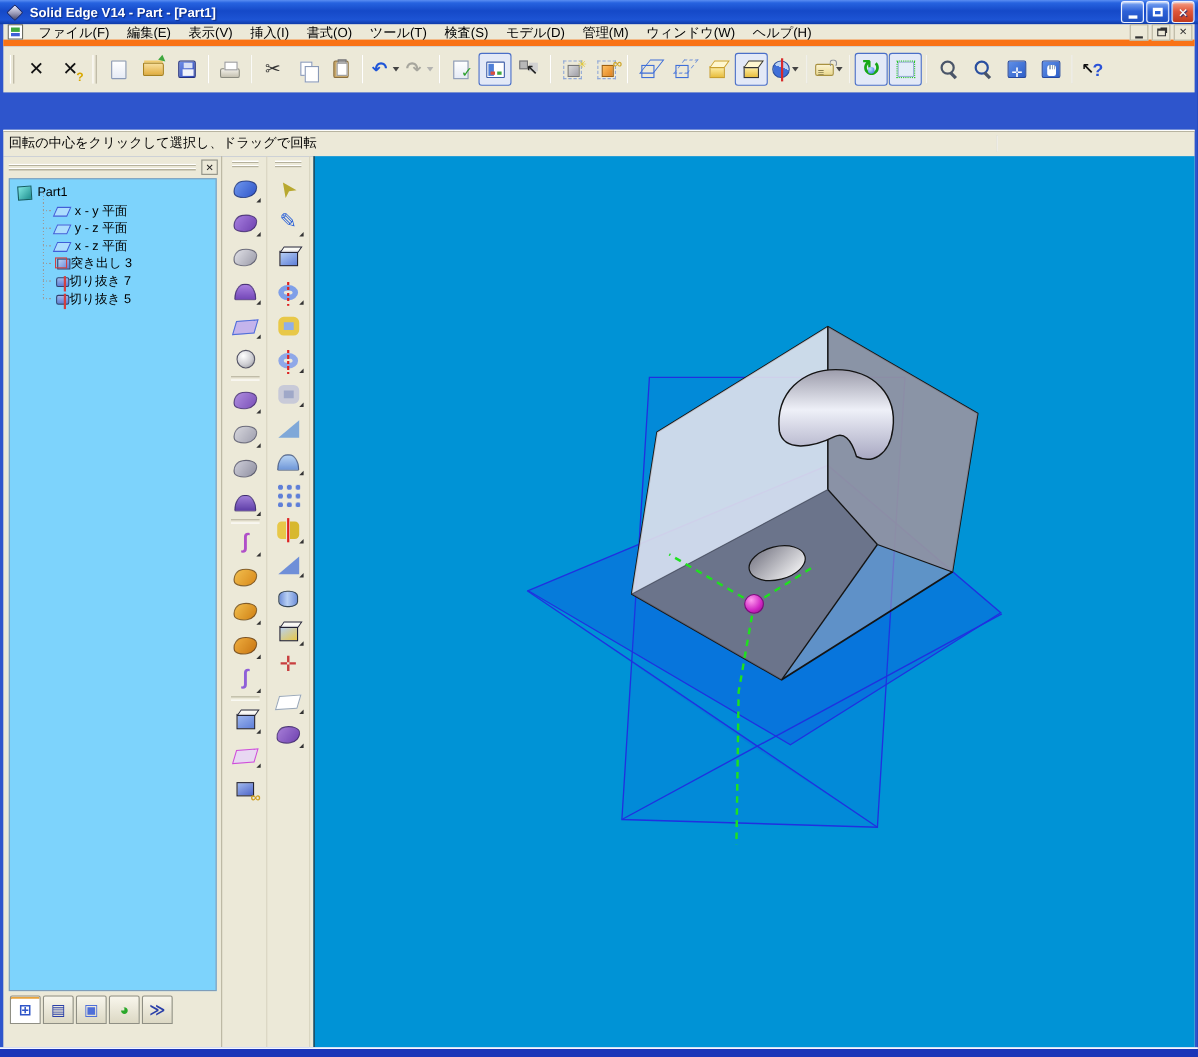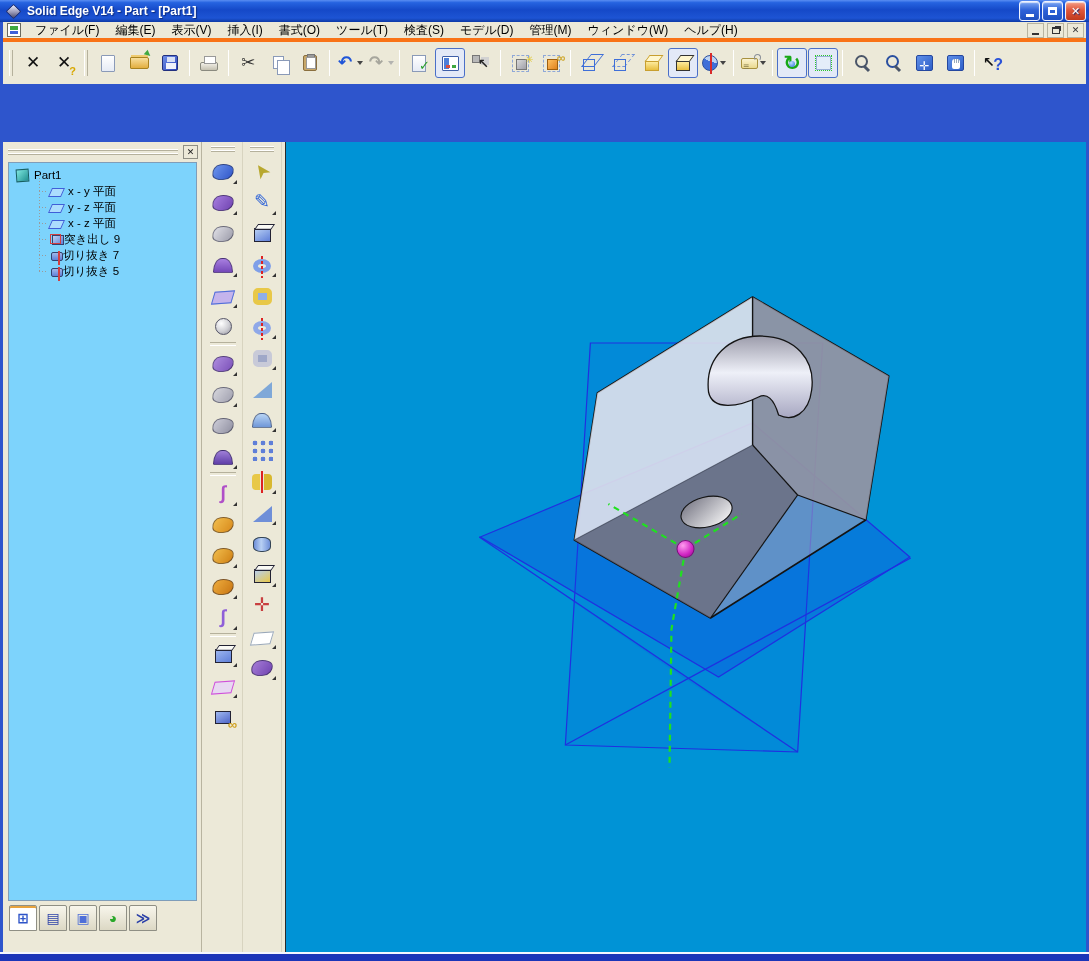--- a/index.html
+++ b/index.html
@@ -16,21 +16,21 @@
     transform:rotate(45deg) scale(.85);}
   .tb-btns{margin-left:auto;display:flex;gap:2px;}
   .tb-btn{width:21px;height:20px;border-radius:3px;border:1px solid #eef2ff;display:flex;
     align-items:center;justify-content:center;color:#fff;font-size:11px;font-weight:bold;
     background:linear-gradient(180deg,#7fa8f4,#2e62d8 45%,#1e4fc0);box-shadow:inset 0 1px 1px rgba(255,255,255,.7);}
   .tb-btn.close{background:linear-gradient(180deg,#f4a088,#e0573a 45%,#c03a1e);}
   .g-min{width:8px;height:3px;background:#fff;margin-top:9px;}
   .g-max{width:9px;height:8px;border:2px solid #fff;border-top-width:3px;}
   
   .row{position:absolute;left:3px;right:3px;background:#ECE9D8;}
-  .menubar{top:22px;height:20px;display:flex;align-items:center;font-size:12px;border-bottom:4px solid #f97316;}
+  .menubar{top:22px;height:20px;display:flex;align-items:flex-start;font-size:12px;border-bottom:6px solid #f97316;}
   .mdi-icon{width:14px;height:14px;margin:0 6px 0 4px;background:#fff;border:1px solid #6a6a5f;position:relative;flex:none;}
   .mdi-icon::before{content:"";position:absolute;left:2px;top:2px;width:8px;height:4px;background:#3fa83f;}
   .mdi-icon::after{content:"";position:absolute;left:2px;bottom:2px;width:8px;height:3px;background:#3f5fd8;}
   .menu-item{padding:2px 8px;}
   .mdi-btns{margin-left:auto;display:flex;gap:3px;margin-right:2px;}
   .mdi-btn{width:17px;height:15px;border:1px solid #b8b4a0;background:#ECE9D8;display:flex;
     align-items:center;justify-content:center;font-size:9px;color:#333;}
   .g-min2{width:7px;height:2px;background:#333;margin-top:8px;}
   .g-rest{width:8px;height:7px;border:1px solid #333;border-top-width:2px;box-shadow:2px -2px 0 -1px #333;}
   
@@ -310,20 +310,24 @@
       <div class="tbtn">
         <span class="icon ic-pan"></span>
       </div>
       <div class="tsep"></div>
       <div class="tbtn">
         <span class="icon ic-help"></span>
       </div>
     </div>
 
 
+  <div class="row prompt">
+    <span>回転の中心をクリックして選択し、ドラッグで回転</span>
+    <span class="pdiv"></span>
+  </div>
 
   <div class="main">
 
     <div class="edgebar">
       <div class="eb-head">
         <span class="eb-grip"></span>
         <span class="eb-close">✕</span>
       </div>
       <div class="treebox" id="tree">
           <div class="trow root">
@@ -337,21 +341,21 @@
           <div class="trow child">
             <span class="ticon t-plane"></span>
             <span class="tlabel">y - z 平面</span>
           </div>
           <div class="trow child">
             <span class="ticon t-plane"></span>
             <span class="tlabel">x - z 平面</span>
           </div>
           <div class="trow child">
             <span class="ticon t-prot"></span>
-            <span class="tlabel">突き出し 9</span>
+            <span class="tlabel">突き出し 3</span>
           </div>
           <div class="trow child">
             <span class="ticon t-cut"></span>
             <span class="tlabel">切り抜き 7</span>
           </div>
           <div class="trow child">
             <span class="ticon t-cut"></span>
             <span class="tlabel">切り抜き 5</span>
           </div>
         </div>

